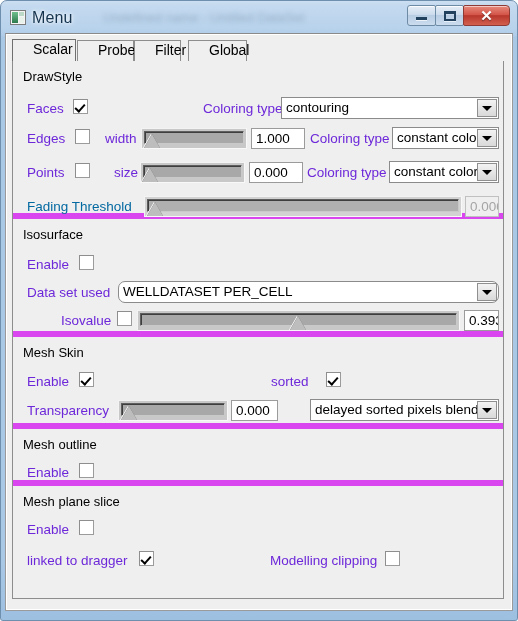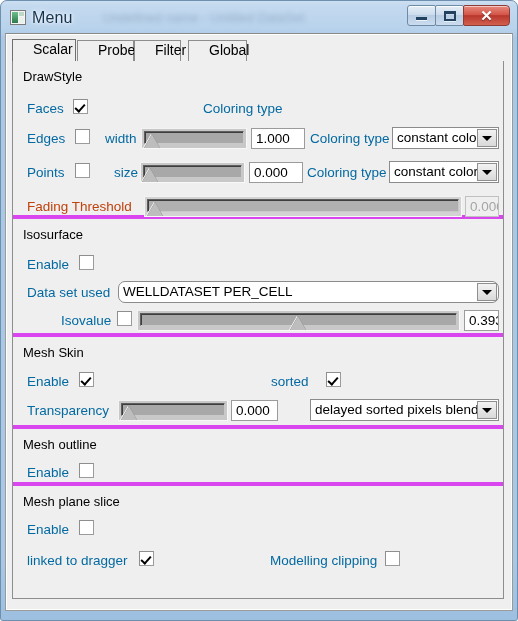--- a/index.html
+++ b/index.html
@@ -175,43 +175,43 @@
     height: 538px;
     box-sizing: border-box;
     border: 1px solid #8d8d8d;
     border-top: none;
     background: #efefef;
   }
 
   .group {
     position: relative;
     box-sizing: border-box;
-    border-bottom: 4px solid #d946ef;
+    border-bottom: 6px solid #d946ef;
     background: #efefef;
   }
   .group:last-child { border-bottom: none; }
 
   .group-title {
     position: absolute;
     left: 10px;
     font-size: 13px;
     color: #000;
     white-space: nowrap;
   }
 
   .row { position: absolute; }
 
   .lbl {
     position: absolute;
     font-size: 13.5px;
-    color: #0369a1;
+    color: #6d28d9;
     white-space: nowrap;
     line-height: 16px;
   }
-  .lbl.dim { color: #c2410c; }
+  .lbl.dim { color: #0369a1; }
 
   
   .cb {
     position: absolute;
     width: 15px; height: 15px;
     box-sizing: border-box;
     background: #ffffff;
     border: 1px solid #9b9b9b;
     border-top-color: #8e8e8e;
     border-left-color: #8e8e8e;
@@ -359,20 +359,24 @@
 
     <div id="panel">
 
       <div class="group" style="height:158px;">
         <div class="group-title" style="top:8px;">DrawStyle</div>
 
         <div class="row" style="left:0; top:36px; width:100%; height:24px;">
           <span class="lbl" style="left:14px; top:4px;">Faces</span>
           <span class="cb checked" style="left:60px; top:2px;"></span>
           <span class="lbl" style="left:190px; top:4px;">Coloring type</span>
+          <div class="combo" style="left:268px; top:0px; width:218px;">
+            <span class="ctext">contouring</span>
+            <span class="cbtn"></span>
+          </div>
         </div>
 
         <div class="row" style="left:0; top:66px; width:100%; height:24px;">
           <span class="lbl" style="left:14px; top:4px;">Edges</span>
           <span class="cb" style="left:62px; top:2px;"></span>
           <span class="lbl" style="left:92px; top:4px;">width</span>
           <div class="slider" style="left:128px; top:1px; width:106px;">
             <span class="groove"></span>
             <span class="thumb" style="left:2px;"></span>
           </div>

